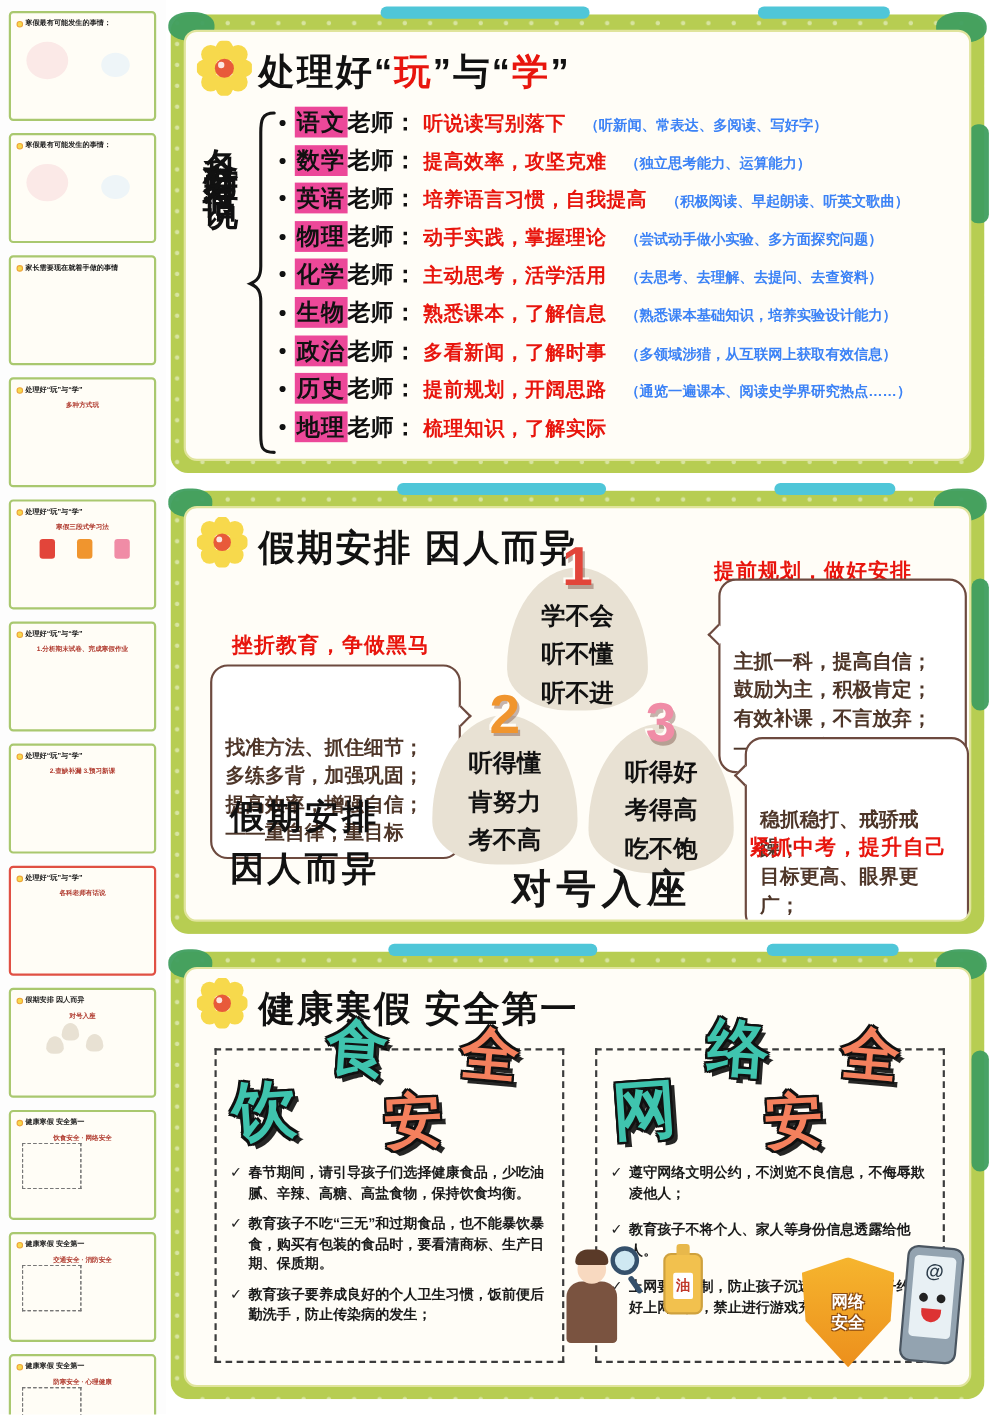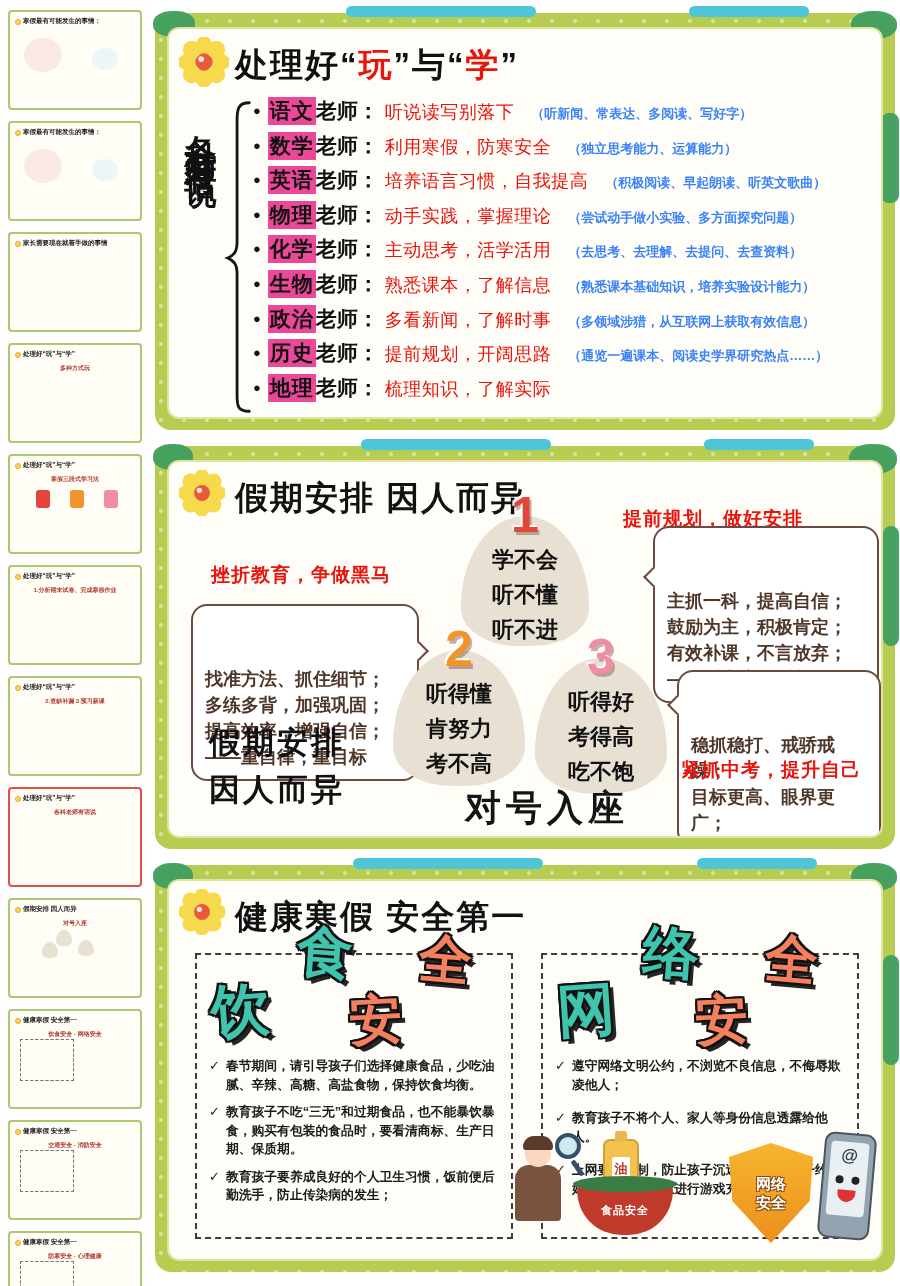--- a/index.html
+++ b/index.html
@@ -60,21 +60,21 @@
   
   .s1-body { position:absolute; left:10px; top:66px; right:6px; bottom:2px; display:flex; }
   .s1-label { width:44px; font-size:32px; font-weight:bold; color:#111; writing-mode:vertical-rl;
     text-orientation:upright; letter-spacing:7px; margin-top:14px; }
   .s1-brace { width:30px; flex:none; margin-top:4px; }
   .t-list { flex:1; padding-top:2px; }
   .t-row { display:flex; align-items:baseline; white-space:nowrap; height:34.6px; }
   .t-row .dot { font-size:13px; margin-right:7px; position:relative; top:-3px; color:#111; }
   .t-row .subj { font-size:21px; font-weight:bold; color:#111; background:#ec4899; padding:0 2px; letter-spacing:1px; }
   .t-row .suffix { font-size:21px; font-weight:bold; color:#111; margin-right:6px; }
-  .t-row .phrase { font-size:18px; font-weight:normal; margin-right:5px; letter-spacing:.5px; }
+  .t-row .phrase { font-size:18px; font-weight:bold; margin-right:5px; letter-spacing:.5px; }
   .t-row .note { font-size:13px; font-weight:bold; color:#3b82f6;margin-left:12px; }
 
   
   .abs { position:absolute; }
   .red-label { font-size:19px; font-weight:bold; color:#e8150d; letter-spacing:1px; white-space:nowrap; }
   .blob { background:#e8e1d3; border-radius:52% 52% 46% 46% / 72% 72% 30% 30%; text-align:center; }
   .blob .bnum { position:absolute; left:50%; transform:translateX(-50%); top:-26px; font-size:50px; font-weight:900;
     text-shadow:-2px -2px 0 #fffdf7, 2px 3px 0 rgba(90,40,30,.35); line-height:1; }
   .blob .blines { white-space:pre-line; font-size:22px; font-weight:bold; color:#111; line-height:1.6; padding-top:26px; }
   .n1 { color:#e2453a; } .n2 { color:#f0952e; } .n3 { color:#f08ca6; }
@@ -314,21 +314,21 @@
                   <span class="subj">语文</span>
                   <span class="suffix">老师：</span>
                   <span class="phrase red">听说读写别落下</span>
                   <span class="note">（听新闻、常表达、多阅读、写好字）</span>
                 </div>
 
                 <div class="t-row">
                   <span class="dot">●</span>
                   <span class="subj">数学</span>
                   <span class="suffix">老师：</span>
-                  <span class="phrase red">利用寒假，防寒安全</span>
+                  <span class="phrase red">提高效率，攻坚克难</span>
                   <span class="note">（独立思考能力、运算能力）</span>
                 </div>
 
                 <div class="t-row">
                   <span class="dot">●</span>
                   <span class="subj">英语</span>
                   <span class="suffix">老师：</span>
                   <span class="phrase red">培养语言习惯，自我提高</span>
                   <span class="note">（积极阅读、早起朗读、听英文歌曲）</span>
                 </div>
@@ -402,38 +402,38 @@
               <ellipse cx="13" cy="13" rx="9" ry="9"></ellipse>
                 <ellipse cx="39" cy="13" rx="9" ry="9"></ellipse>
               <ellipse cx="13" cy="39" rx="9" ry="9"></ellipse>
                 <ellipse cx="39" cy="39" rx="9" ry="9"></ellipse>
             </g>
             <circle cx="26" cy="26" r="9" fill="#e85a3a"></circle>
               <circle cx="23" cy="23" r="3" fill="#fff" opacity=".85"></circle>
           </svg>
           <div class="stitle">假期安排  因人而异</div>
 
-          <div class="abs red-label" style="left:454px;top:44px">提前规划，做好安排</div>
+          <div class="abs red-label" style="left:480px;top:44px">提前规划，做好安排</div>
 
           <div class="abs blob" style="left:292px;top:54px;width:128px;height:130px">
             <div class="bnum n1">1</div>
             <div class="blines">学不会
 听不懂
 听不进</div>
           </div>
 
           <div class="abs bubble" style="left:484px;top:64px;width:226px">
             <span class="tail tail-left"></span>
             <span>主抓一科，提高自信；
 鼓励为主，积极肯定；
 有效补课，不言放弃；
 ——重态度，重基础</span>
           </div>
 
-          <div class="abs red-label" style="left:42px;top:100px">挫折教育，争做黑马</div>
+          <div class="abs red-label" style="left:42px;top:112px">挫折教育，争做黑马</div>
 
           <div class="abs bubble" style="left:22px;top:142px;width:228px">
             <span class="tail tail-right"></span>
             <span>找准方法、抓住细节；
 多练多背，加强巩固；
 提高效率，增强自信；
 ——重自律，重目标</span>
           </div>
 
           <div class="abs blob" style="left:224px;top:188px;width:132px;height:136px">
@@ -538,24 +538,20 @@
               </div>
           </div>
 
           <div class="food-illo">
             <div class="man-body"></div>
             <div class="man-head"></div>
             <div class="magnifier"></div>
             <div class="oil">
               <div class="oil-label">油</div>
             </div>
-            <div class="bowl">
-              <div class="veg"></div>
-              <div class="bowl-label">食品安全</div>
-            </div>
           </div>
 
           <div class="net-illo">
             <div class="shield">
               <div class="shield-label">网络
 安全</div>
             </div>
             <div class="phone">
               <div class="screen">
                 <div class="at">@</div>

